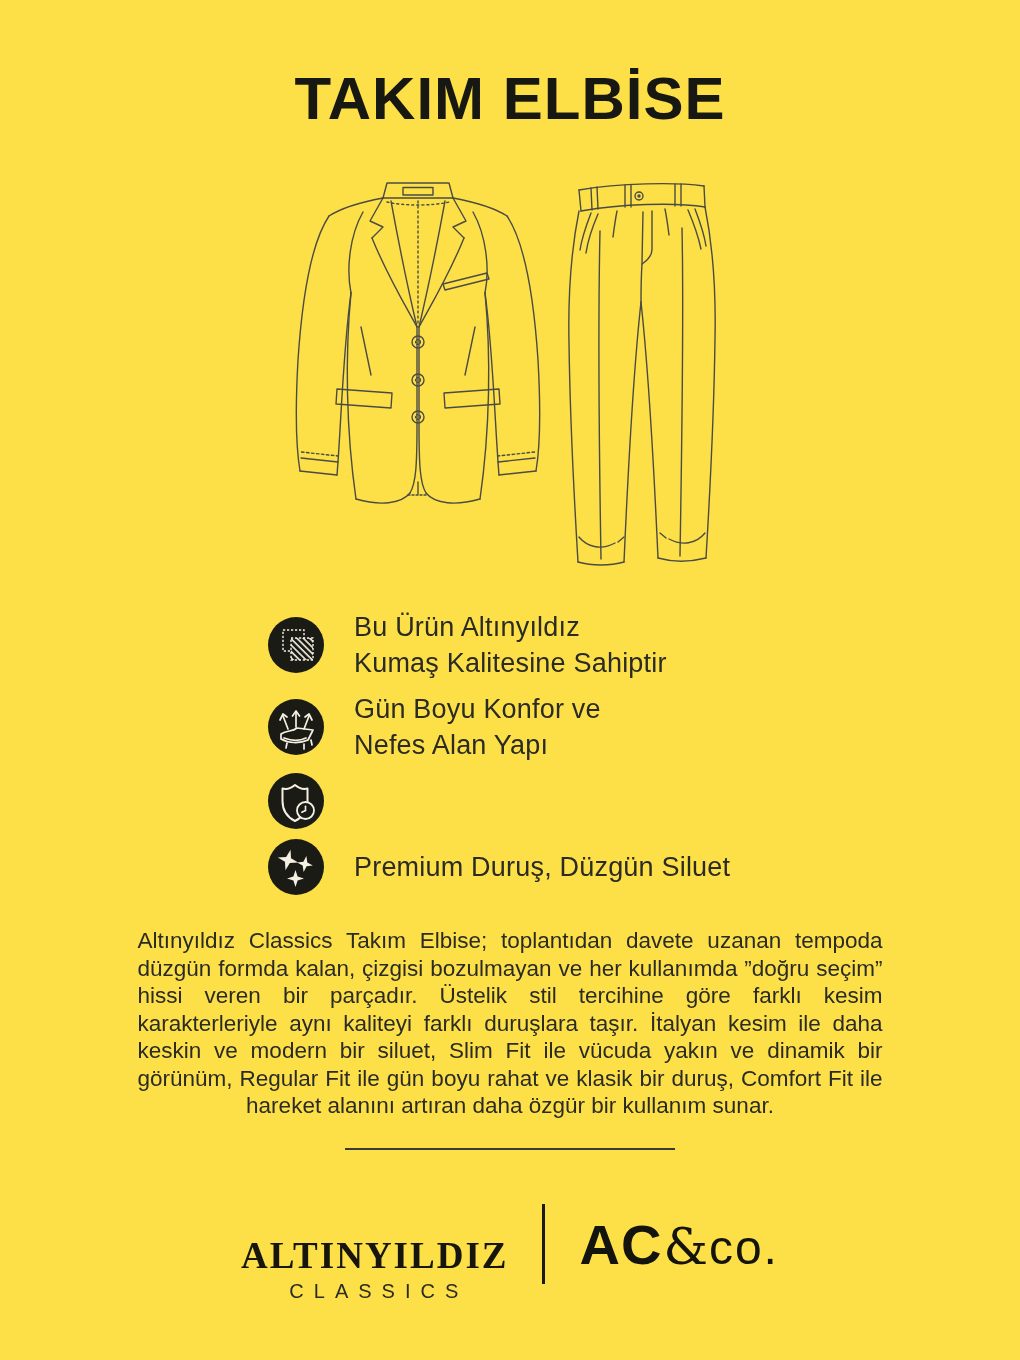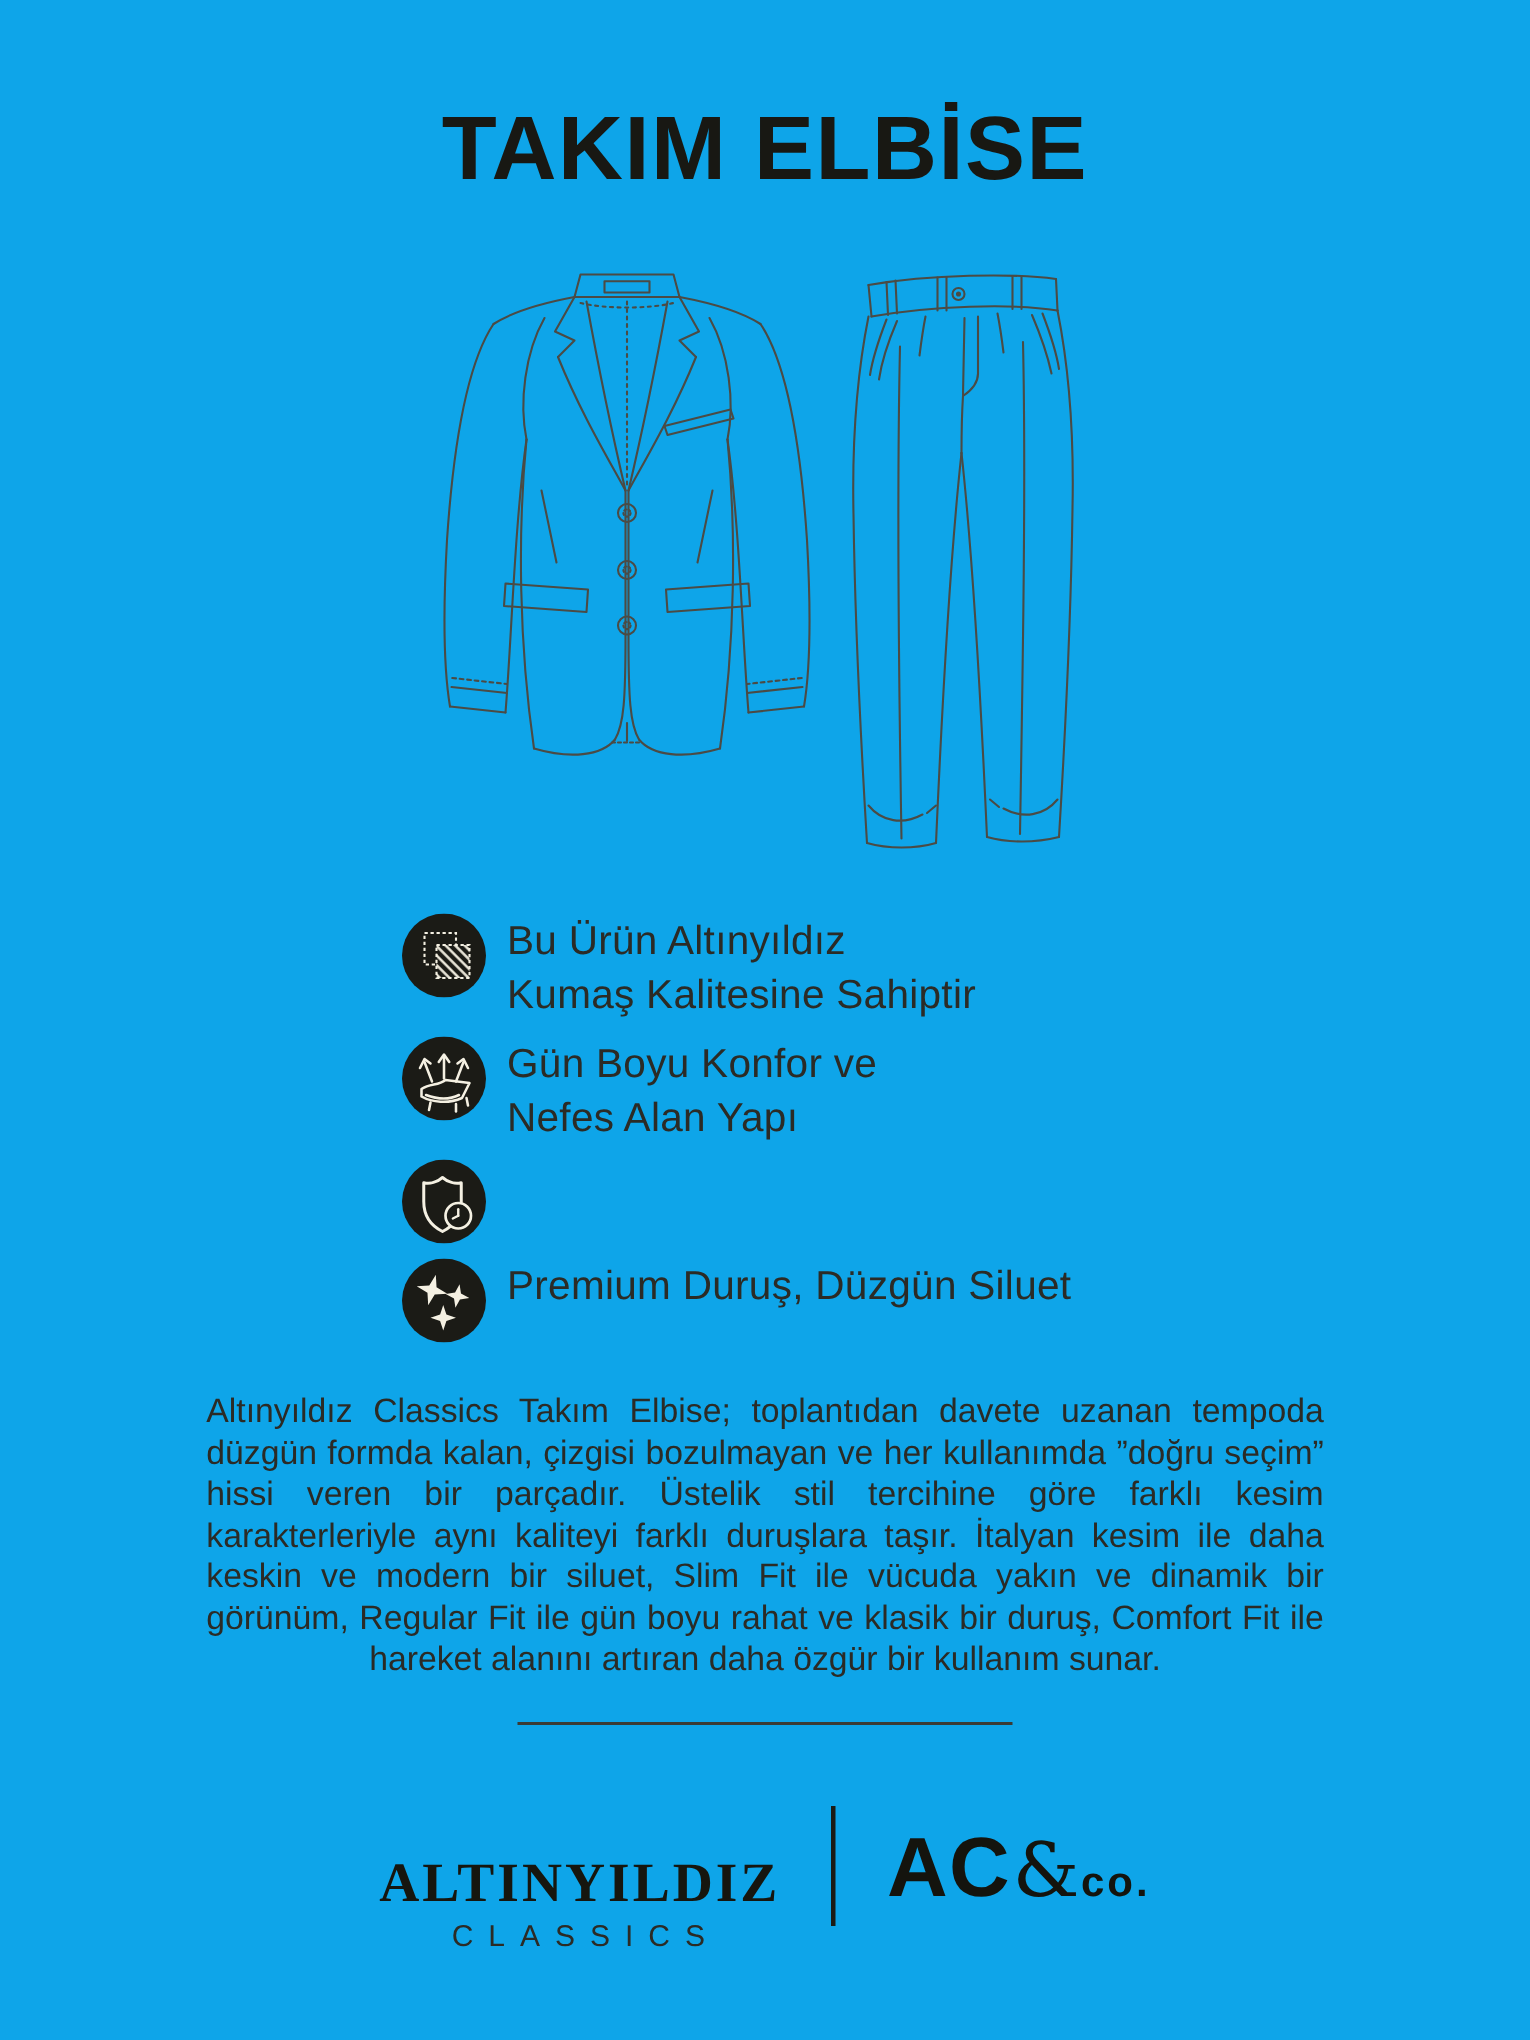--- a/index.html
+++ b/index.html
@@ -1,35 +1,35 @@
 <!DOCTYPE html>
 <html><head>
 <meta charset="utf-8">
 <style>
   html,body { margin:0; padding:0; background:#e9e9e9; }
   .page {
     position:relative; width:1020px; height:1360px; margin:0 auto;
-    background:#0ea5e9; overflow:hidden;
+    background:#fde047; overflow:hidden;
     font-family:"Liberation Sans", sans-serif; color:#23231f;
   }
   .title {
     margin:0; padding-top:64px; text-align:center;
     font-size:60px; font-weight:900; letter-spacing:1px; color:#181813;
   }
   .illustration {
     margin-top:38px; height:422px;
     display:flex; justify-content:center; align-items:flex-start; gap:10px;
   }
   .jacket-wrap { margin-top:4px; }
   svg.sketch { display:block; }
   .features {
     width:fit-content; margin:16px auto 0; margin-left:268px;
     display:flex; flex-direction:column; gap:10px;
   }
-  .feature { display:flex; gap:14px; }
+  .feature { display:flex; align-items:center; gap:30px; }
   .feature-icon { width:56px; height:56px; flex:none; }
   .feature-text { font-size:27px; line-height:36px; color:#2b2b26; letter-spacing:0.2px; }
   .description {
     width:745px; margin:32px auto 0;
     font-size:22.5px; line-height:27.5px; color:#2b2b26;
     text-align:justify; text-align-last:center;
   }
   .divider {
     border:none; border-top:2px solid #3b3b35;
     width:330px; margin:28px auto 0;
@@ -44,21 +44,21 @@
     font-size:37px; letter-spacing:2px; color:#16160f;margin-top:48px;
   }
   .brand-sub {
     font-size:20px; font-weight:400; letter-spacing:10px;
     margin-top:3px; padding-left:8px; color:#2b2b26;
   }
   .vbar { width:3px; height:80px; background:#1b1b15; }
   .brand-right { display:flex; align-items:baseline; color:#14140e; }
   .logo-ac  { font-weight:700; font-size:56px; letter-spacing:1px; }
   .logo-amp { font-family:"DejaVu Serif", serif; font-size:50px; font-weight:400; margin:0 1px; }
-  .logo-co  { font-size:28px; font-weight:700; letter-spacing:2px; }
+  .logo-co  { font-size:48px; font-weight:400; letter-spacing:2px; }
 </style>
 </head>
 <body>
 
 <div class="page">
 
   <h1 class="title">TAKIM ELBİSE</h1>
 
   <div class="illustration">
     <div class="jacket-wrap">

